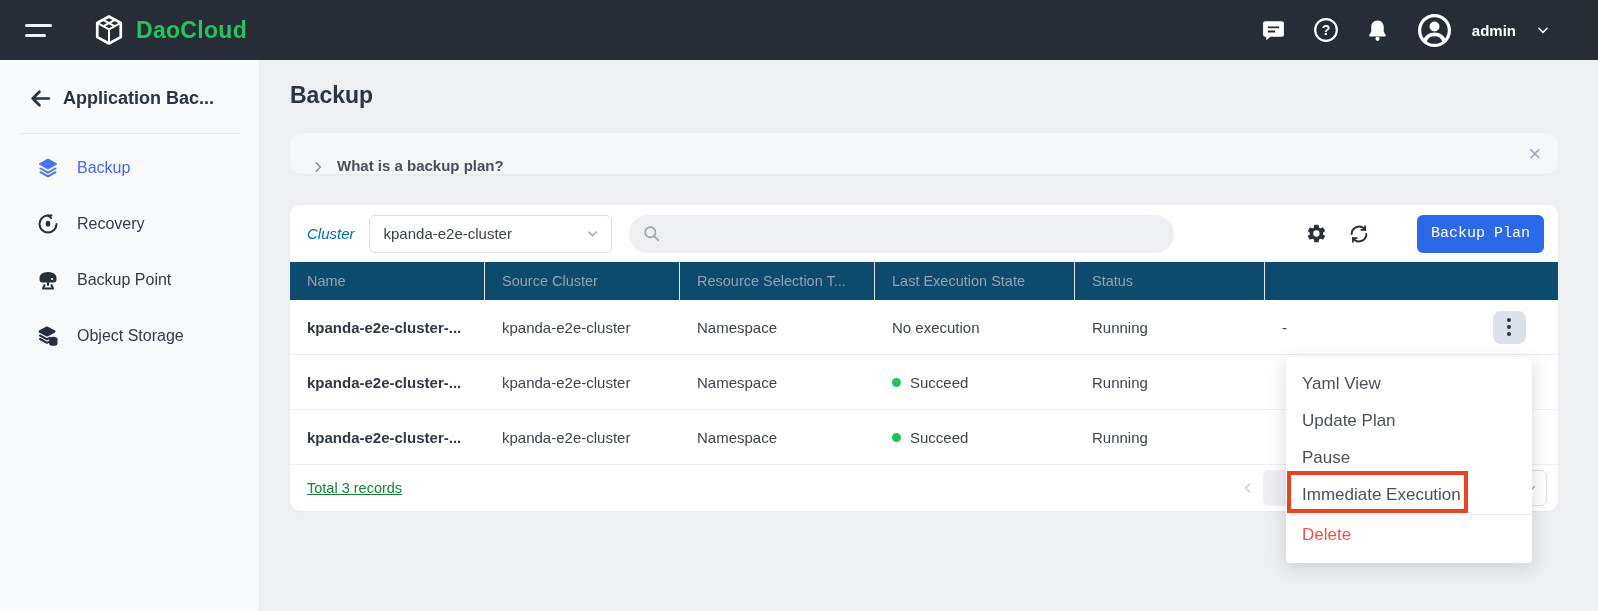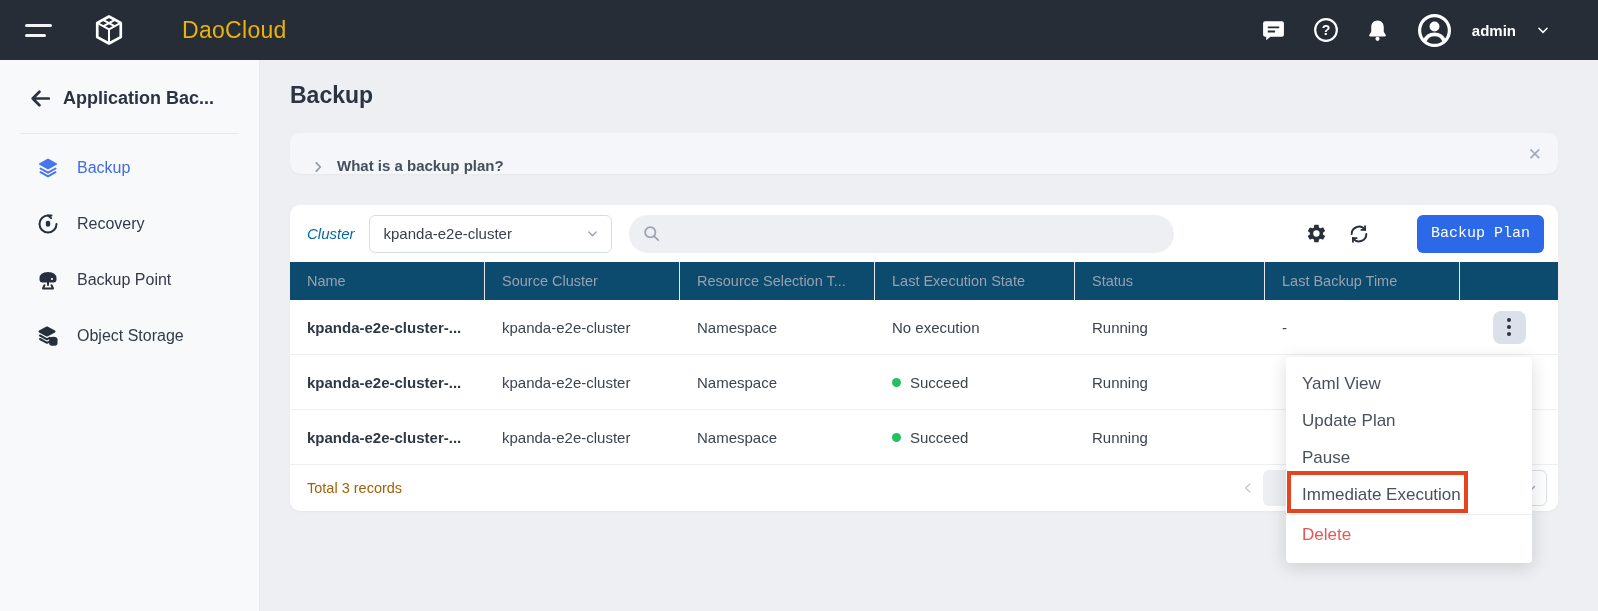--- a/index.html
+++ b/index.html
@@ -6,21 +6,21 @@
   html,body { width:1598px; height:611px; }
   body { font-family:"Liberation Sans","DejaVu Sans",sans-serif; background:#edeff2; overflow:hidden; position:relative; }
 
   
   .topbar { position:absolute; top:0; left:0; width:1598px; height:60px; background:#262d37; display:flex; align-items:center; z-index:30; }
   .hamburger { margin-left:25px; display:flex; flex-direction:column; gap:7px; cursor:pointer; }
   .hamburger i { display:block; height:3px; border-radius:2px; background:#f2f4f7; }
   .hamburger i:nth-child(1){ width:27px; }
   .hamburger i:nth-child(2){ width:21px; }
   .brand { display:flex; align-items:center; gap:10px; margin-left:40px; }
-  .brand-name { color:#eab308; font-size:23px; font-weight:400; letter-spacing:.3px;margin-left:46px; }
+  .brand-name { color:#22c55e; font-size:23px; font-weight:700; letter-spacing:.3px; }
   .topbar-right { margin-left:auto; margin-right:48px; display:flex; align-items:center; gap:26px; }
   .tb-icon { width:26px; height:26px; display:flex; align-items:center; justify-content:center; cursor:pointer; }
   .user-chip { display:flex; align-items:center; gap:20px; cursor:pointer; }
   .user-name { color:#fff; font-size:15px; font-weight:700; }
 
   
   .sidebar { position:absolute; top:60px; left:0; width:260px; bottom:0; background:#f8f9fb; border-right:1px solid #e7e9ee; z-index:20; }
   .side-header { display:flex; align-items:center; gap:10px; padding:26px 10px 20px 28px; cursor:pointer; }
   .side-header-title { font-size:18px; font-weight:800; color:#2a3342; white-space:nowrap; overflow:hidden; }
   .side-divider { border-bottom:1px solid #e6e9ed; margin:2px 20px 6px 20px; }
@@ -58,21 +58,21 @@
   .trow { height:55px; border-bottom:1px solid #edeff2; }
   .td { display:flex; align-items:center; padding-left:17px; font-size:15px; color:#3c4450; overflow:hidden; white-space:nowrap; }
   .td.name { font-weight:700; color:#2f3845; }
   .dot { width:9px; height:9px; border-radius:50%; background:#22c05f; margin-right:9px; flex:none; }
   .td.actions { padding-left:0; justify-content:center; }
   .kebab { width:33px; height:33px; border-radius:8px; background:#dbe0ea; display:flex; flex-direction:column; align-items:center; justify-content:center; gap:3px; cursor:pointer; }
   .kebab i { width:4px; height:4px; border-radius:50%; background:#29313f; }
 
   
   .tfoot { height:45px; display:flex; align-items:center; padding:0 11px 0 17px; }
-  .total { font-size:14.5px; color:#a16207; }
+  .total { font-size:14.5px; color:#15803d;text-decoration:underline; }
   .pager { margin-left:auto; display:flex; align-items:center; gap:8px; }
   .pager-prev { color:#c6ccd6; display:flex; cursor:pointer; }
   .page-box { width:60px; height:36px; background:#eceef2; border-radius:6px; }
   .page-size { width:216px; height:36px; background:#fff; border:1px solid #dae0e7; border-radius:6px; position:relative; cursor:pointer; }
   .page-size .chev { position:absolute; right:9px; top:50%; transform:translateY(-50%); display:flex; }
 
   
   .menu { position:absolute; left:1026px; top:297px; width:246px; height:206px; background:#fff; border-radius:4px; box-shadow:0 4px 18px rgba(25,32,45,.16); padding:8px 0; z-index:10; }
   .menu-item { height:37px; display:flex; align-items:center; padding-left:16px; font-size:17px; color:#4a515c; cursor:pointer; }
   .menu-item.danger { color:#e85555; }
@@ -236,21 +236,20 @@
         <button class="btn-primary">Backup Plan</button>
       </div>
     </div>
 
     <div class="tgrid thead">
       <div class="th">Name</div>
       <div class="th">Source Cluster</div>
       <div class="th">Resource Selection T...</div>
       <div class="th">Last Execution State</div>
       <div class="th">Status</div>
-      <div class="th">Last Backup Time</div>
       <div class="th"></div>
     </div>
 
     <div>
   <div class="tgrid trow">
     <div class="td name">kpanda-e2e-cluster-...</div>
     <div class="td">kpanda-e2e-cluster</div>
     <div class="td">Namespace</div>
     <div class="td">
       <span>No execution</span>

